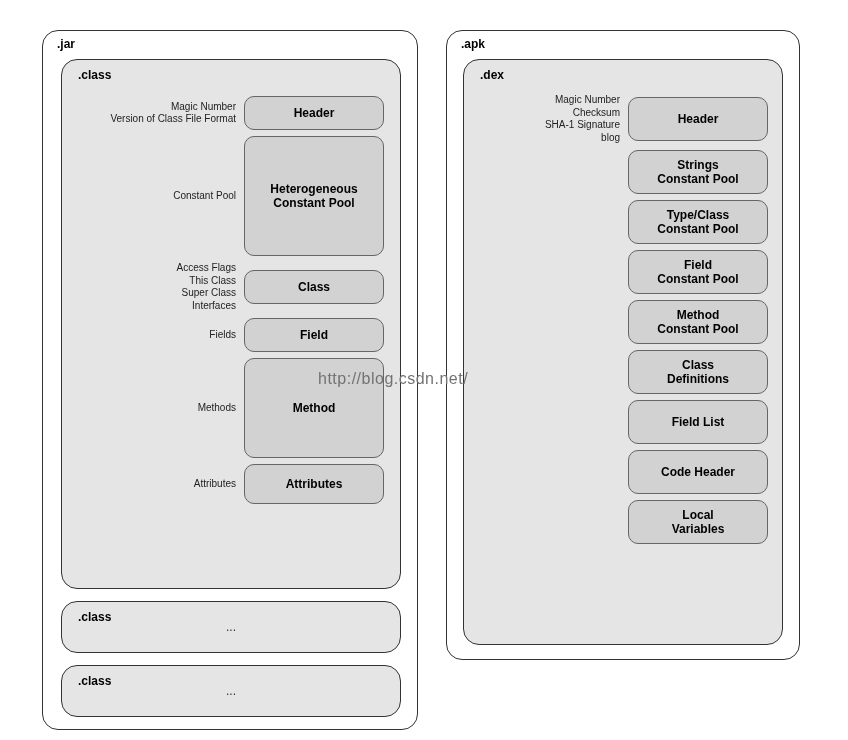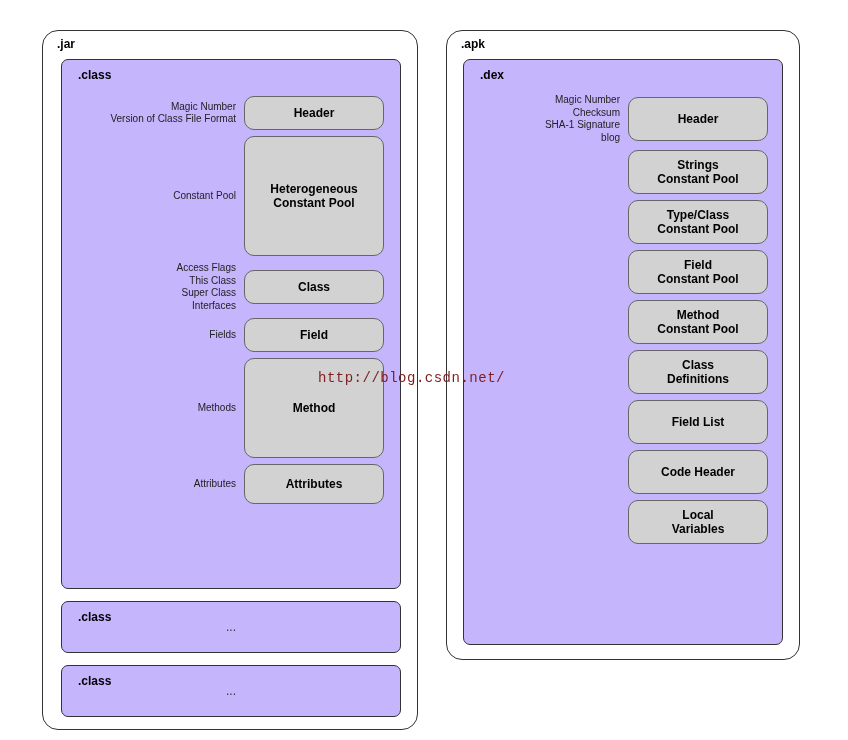--- a/index.html
+++ b/index.html
@@ -27,22 +27,22 @@
   .panel-label {
     position: absolute;
     top: 6px;
     left: 14px;
     font-weight: bold;
     font-size: 12px;
   }
   .inner-panel {
     position: absolute;
     border: 1px solid #333;
-    border-radius: 7px;
-    background: #c4b5fd;
+    border-radius: 16px;
+    background: #e5e5e5;
   }
   .sub-label {
     position: absolute;
     top: 8px;
     left: 16px;
     font-weight: bold;
     font-size: 12px;
   }
   .row {
     display: flex;
@@ -71,23 +71,23 @@
     flex: 0 0 140px;
     line-height: 1.2;
   }
   .ellipsis {
     text-align: center;
     color: #333;
     font-size: 12px;
   }
   .watermark {
     position: absolute;
-    color: #7f1d1d;
-    font-family: Liberation Mono, monospace;
-    font-size: 14px;
+    color: #737373;
+    font-family: Liberation Sans, sans-serif;
+    font-size: 16px;
     letter-spacing: 0.5px;
     pointer-events: none;
   }
 </style>
 </head>
 <body>
 
 <div class="canvas">
 
   <div class="outer-panel" style="left:42px; top:30px; width:376px; height:700px;">

